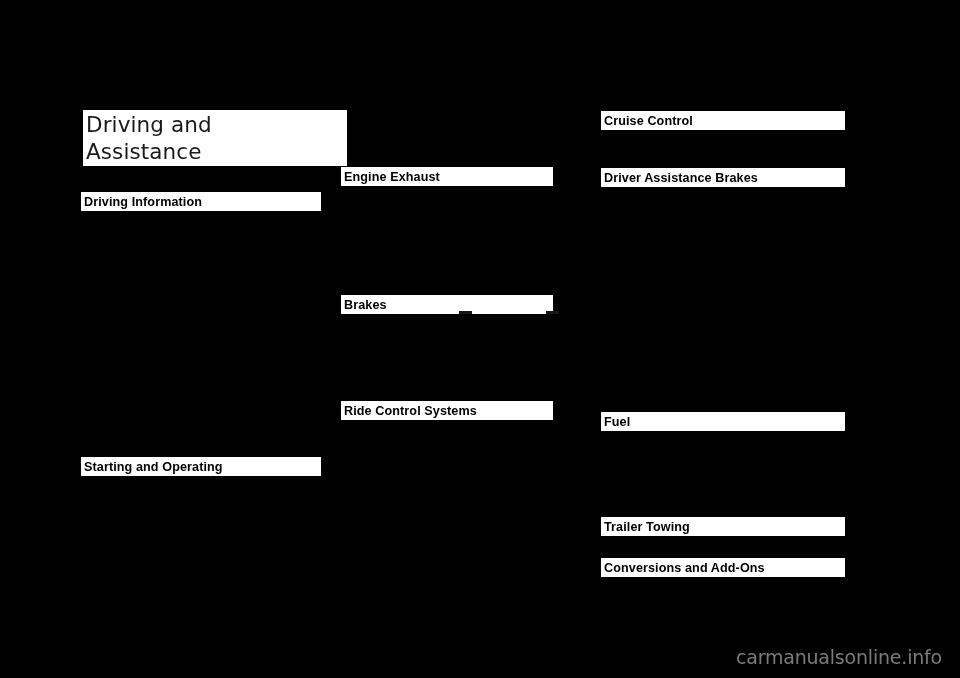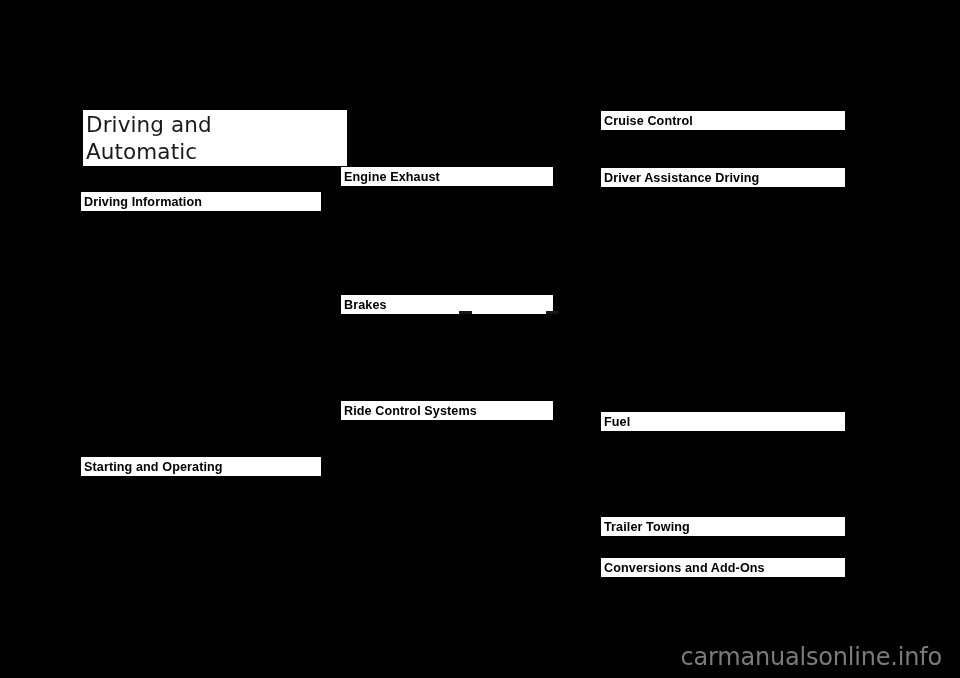--- a/index.html
+++ b/index.html
@@ -77,35 +77,35 @@
     height: 3px;
   }
 
   
   .watermark {
     position: absolute;
     right: 18px;
     bottom: 8px;
     color: #7b7b7b;
     font-family: "DejaVu Sans", sans-serif;
-    font-size: 24px;
+    font-size: 19px;
     font-weight: 400;
     letter-spacing: -0.2px;
     line-height: 26px;
     white-space: nowrap;
   }
 </style>
 </head>
 <body>
 
 <div class="page">
 
   <div class="chapter-title">
     <span class="line">Driving and</span>
-    <span class="line">Automatic</span>
+    <span class="line">Assistance</span>
   </div>
 
   <div class="section-bar col-left" style="top:192px;">
     <span class="section-label">Driving Information</span>
   </div>
   <div class="section-bar col-left" style="top:457px;">
     <span class="section-label">Starting and Operating</span>
   </div>
 
   <div class="section-bar col-mid" style="top:167px;">
@@ -117,21 +117,21 @@
     <span class="faint-mark" style="left:205px; top:16px; width:13px;"></span>
   </div>
   <div class="section-bar col-mid" style="top:401px;">
     <span class="section-label">Ride Control Systems</span>
   </div>
 
   <div class="section-bar col-right" style="top:111px;">
     <span class="section-label">Cruise Control</span>
   </div>
   <div class="section-bar col-right" style="top:168px;">
-    <span class="section-label">Driver Assistance Driving</span>
+    <span class="section-label">Driver Assistance Brakes</span>
   </div>
   <div class="section-bar col-right" style="top:412px;">
     <span class="section-label">Fuel</span>
   </div>
   <div class="section-bar col-right" style="top:517px;">
     <span class="section-label">Trailer Towing</span>
   </div>
   <div class="section-bar col-right" style="top:558px;">
     <span class="section-label">Conversions and Add-Ons</span>
   </div>

